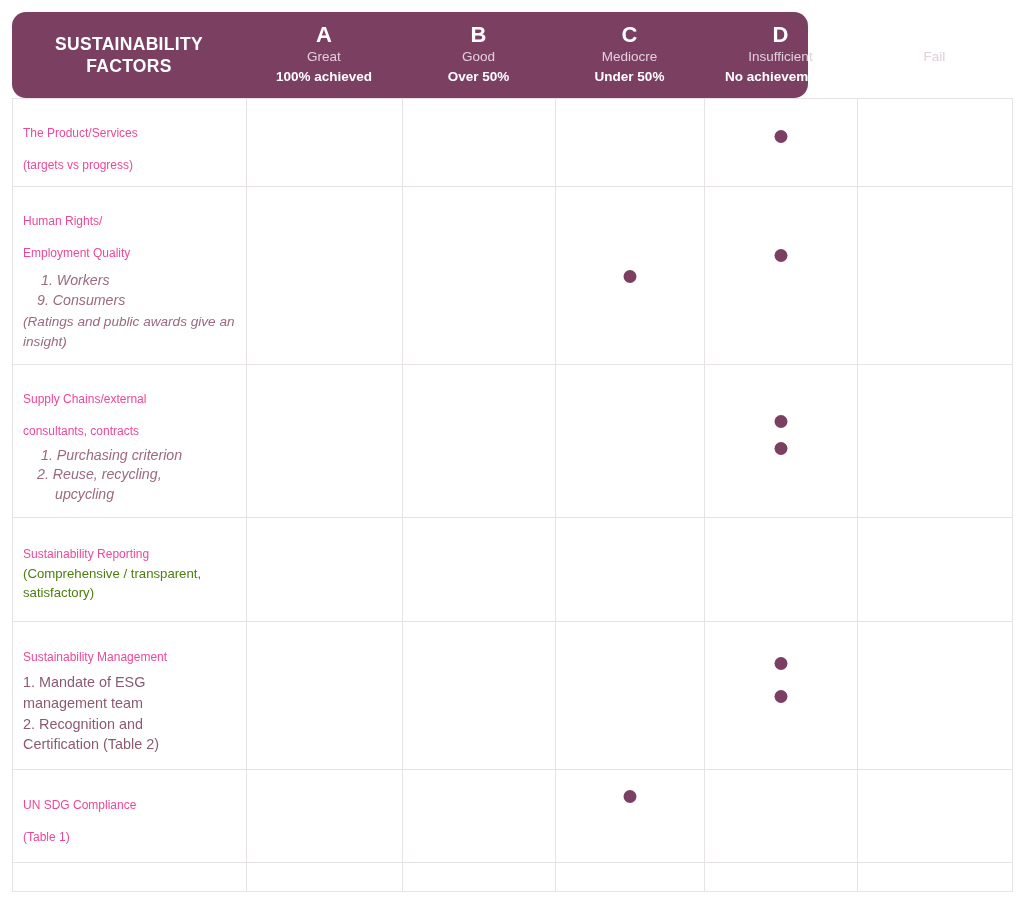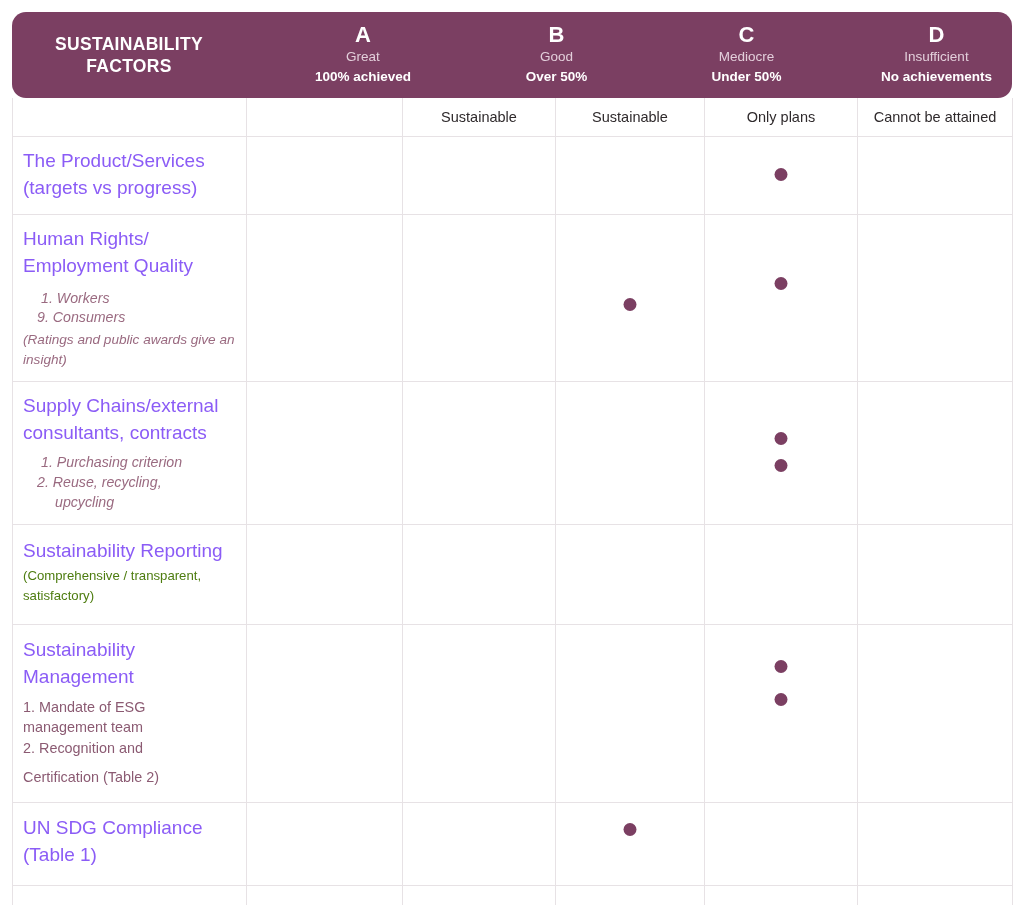--- a/index.html
+++ b/index.html
@@ -6,25 +6,24 @@
   body{
     width:1024px;height:905px;
     background:#ffffff;
     font-family:"Liberation Sans","DejaVu Sans",sans-serif;
     -webkit-font-smoothing:antialiased;
   }
   .sheet{position:relative;width:1024px;height:905px;box-sizing:border-box;}
 
   
   .hdr{
-    position:absolute;left:12px;top:12px;width:1000px;height:86px;
+    position:absolute;left:12px;top:12px;width:796px;height:86px;
     background:#7b3f62;border-radius:14px;
     display:flex;align-items:stretch;box-sizing:border-box;
     z-index:3;
-    gap:39px;
   }
   .hdr-title{
     width:234px;flex:0 0 234px;
     display:flex;align-items:center;justify-content:center;
     color:#ffffff;font-weight:bold;font-size:17.5px;line-height:1.28;
     text-align:center;letter-spacing:.3px;
     padding:0 6px;box-sizing:border-box;
   }
   .hdr-col{
     flex:0 0 auto;
@@ -64,21 +63,21 @@
   tr.subhead td{height:38px;border-top:none;}
   .subhead-txt{
     display:flex;align-items:center;justify-content:center;
     height:38px;font-size:14.5px;color:#2f2a2c;text-align:center;
     padding:0 4px;box-sizing:border-box;
   }
 
   
   .label-cell{padding:11px 10px 12px 10px;box-sizing:border-box;}
   .lbl-main{
-    font-size:19px;color:#8b5cf6;line-height:1.42;
+    font-size:12px;color:#ec4899;line-height:1.42;margin-top:15px;
   }
   .lbl-main.loose{line-height:1.62;}
   .lbl-sub{
     font-size:14.2px;color:#9a6a80;font-style:italic;line-height:1.38;
     padding-left:18px;margin-top:3px;
   }
   .lbl-sub.tight{padding-left:14px;}
   .lbl-note{
     font-size:13.6px;color:#9a6a80;font-style:italic;line-height:1.45;margin-top:2px;
   }
@@ -141,40 +140,20 @@
     <colgroup>
       <col class="c-label">
         <col class="c-a">
         <col class="c-b">
         <col class="c-c">
         <col class="c-d">
         <col class="c-f">
     </colgroup>
     <tbody>
 
-      <tr class="subhead">
-        <td>
-          <div class="subhead-txt"></div>
-        </td>
-        <td>
-          <div class="subhead-txt"></div>
-        </td>
-        <td>
-          <div class="subhead-txt">Sustainable</div>
-        </td>
-        <td>
-          <div class="subhead-txt">Sustainable</div>
-        </td>
-        <td>
-          <div class="subhead-txt">Only plans</div>
-        </td>
-        <td>
-          <div class="subhead-txt">Cannot be attained</div>
-        </td>
-      </tr>
 
       <tr>
         <td>
           <div class="label-cell">
             <div class="lbl-main">The Product/Services</div>
             <div class="lbl-main">(targets vs progress)</div>
           </div>
         </td>
         <td class="mark-cell"></td>
         <td class="mark-cell"></td>
@@ -241,21 +220,21 @@
         <td class="mark-cell"></td>
       </tr>
 
       <tr>
         <td>
           <div class="label-cell" style="padding-top:12px;padding-bottom:14px">
             <div class="lbl-main">Sustainability Management</div>
             <div class="lbl-plainsub" style="margin-top:6px">1. Mandate of ESG</div>
             <div class="lbl-plainsub" style="margin-top:0">management team</div>
             <div class="lbl-plainsub" style="margin-top:0">2. Recognition and</div>
-            <div class="lbl-plainsub" style="margin-top:8px">Certification (Table 2)</div>
+            <div class="lbl-plainsub" style="margin-top:0">Certification (Table 2)</div>
           </div>
         </td>
         <td class="mark-cell"></td>
         <td class="mark-cell"></td>
         <td class="mark-cell"></td>
         <td class="mark-cell">
           <span class="dot" style="top:35px"></span>
           <span class="dot" style="top:68px"></span>
         </td>
         <td class="mark-cell"></td>

